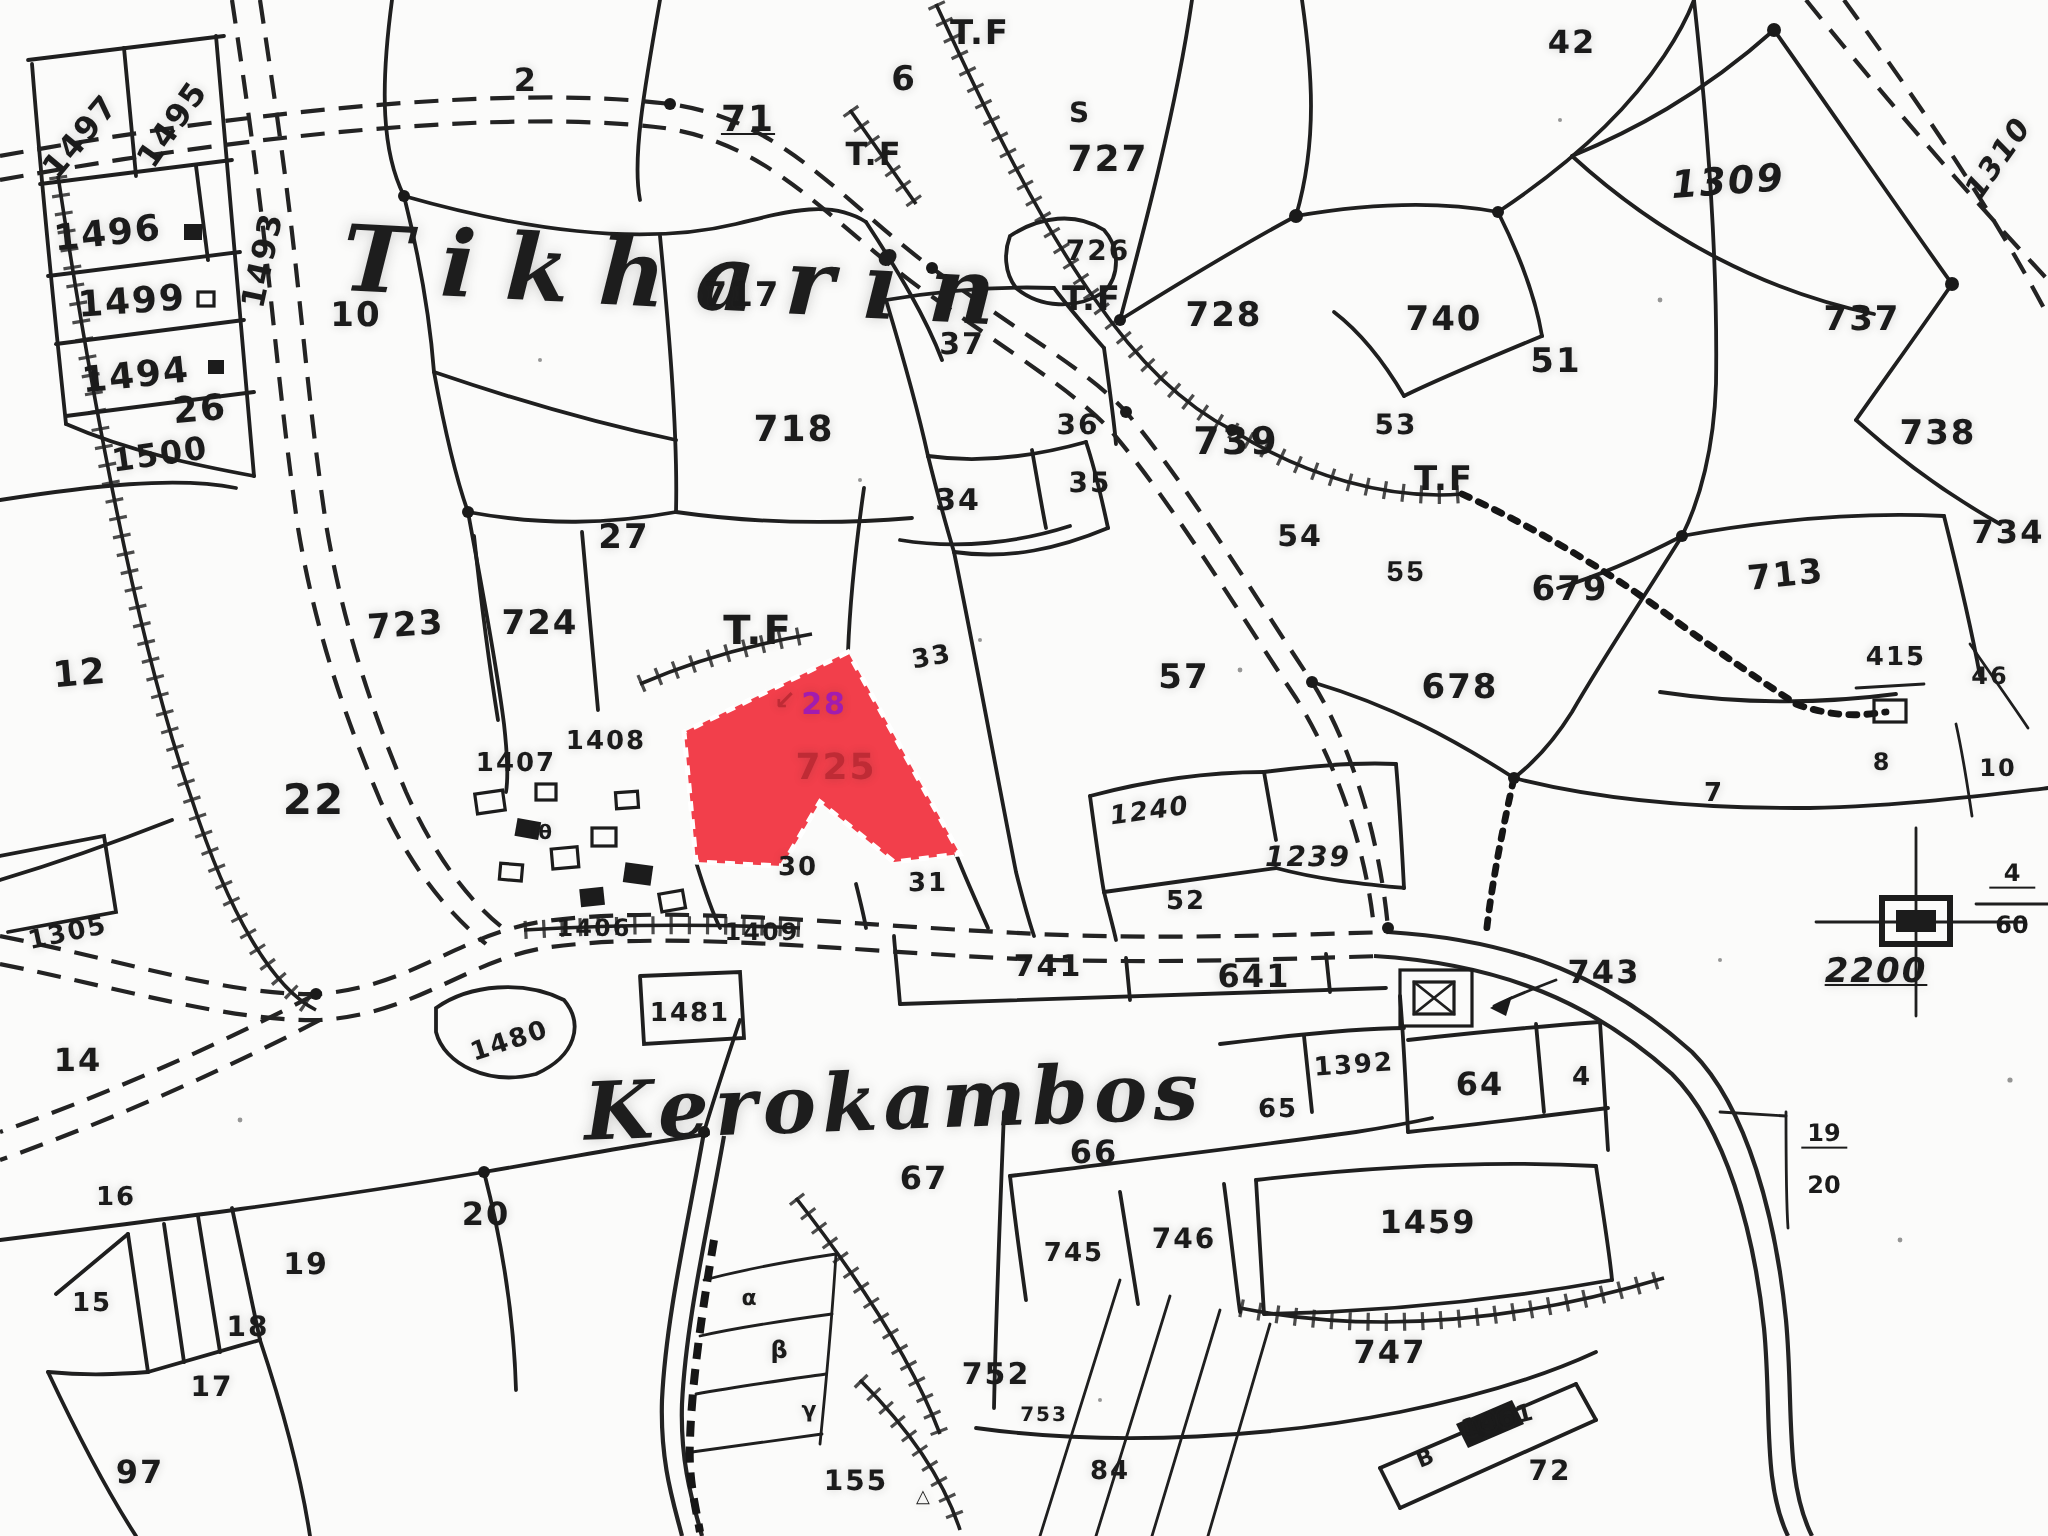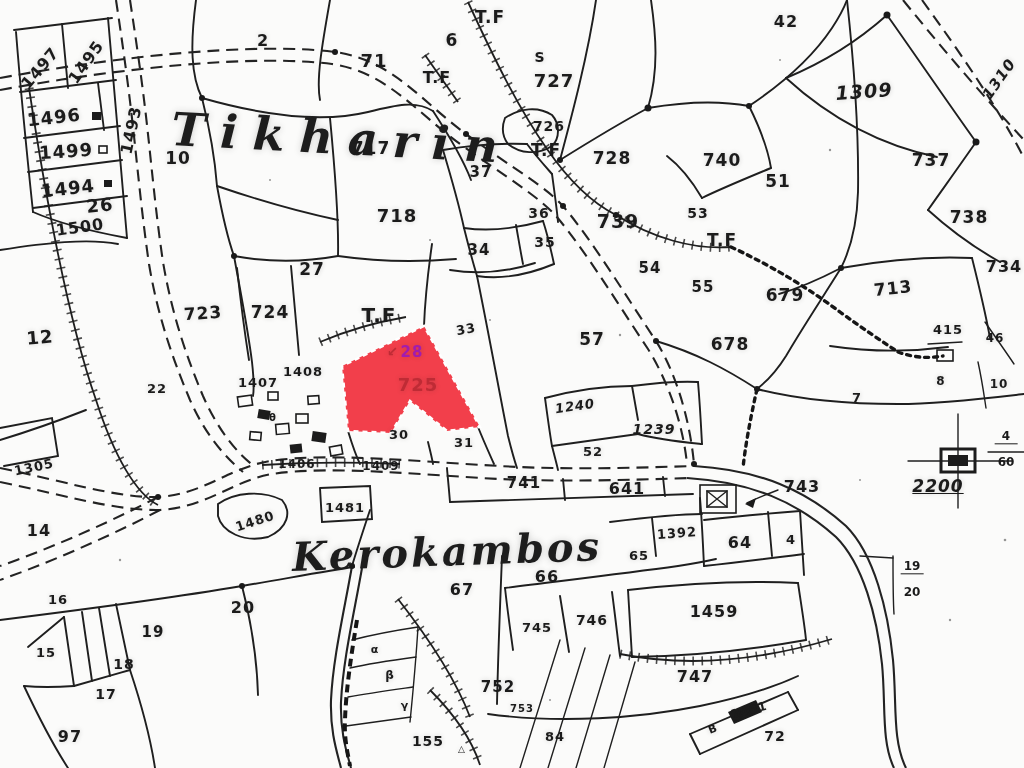--- a/index.html
+++ b/index.html
@@ -291,53 +291,53 @@
 <span class="lbl" style="left: 40px; top: 68px; font-size: 16px; transform: translate(-50%, -50%) rotate(-50deg);">1497</span>
       <span class="lbl" style="left: 86px; top: 62px; font-size: 16px; transform: translate(-50%, -50%) rotate(-55deg);">1495</span>
       <span class="lbl" style="left: 54px; top: 117px; font-size: 18px; transform: translate(-50%, -50%) rotate(-6deg);">1496</span>
       <span class="lbl" style="left: 131px; top: 130px; font-size: 16px; transform: translate(-50%, -50%) rotate(-78deg);">1493</span>
       <span class="lbl" style="left: 66px; top: 151px; font-size: 18px; transform: translate(-50%, -50%) rotate(-4deg);">1499</span>
       <span class="lbl" style="left: 68px; top: 188px; font-size: 18px; transform: translate(-50%, -50%) rotate(-6deg);">1494</span>
       <span class="lbl" style="left: 80px; top: 227px; font-size: 16px; transform: translate(-50%, -50%) rotate(-8deg);">1500</span>
       <span class="lbl" style="left: 178px; top: 158px; font-size: 17px; transform: translate(-50%, -50%) rotate(0deg);">10</span>
       <span class="lbl" style="left: 100px; top: 205px; font-size: 18px; transform: translate(-50%, -50%) rotate(-5deg);">26</span>
       <span class="lbl" style="left: 40px; top: 337px; font-size: 18px; transform: translate(-50%, -50%) rotate(-5deg);">12</span>
-      <span class="lbl" style="left: 157px; top: 388px; font-size: 13px; transform: translate(-50%, -50%) rotate(0deg);">22</span>
+      <span class="lbl" style="left: 157px; top: 400px; font-size: 21px; transform: translate(-50%, -50%) rotate(0deg);">22</span>
       <span class="lbl" style="left: 34px; top: 467px; font-size: 13px; transform: translate(-50%, -50%) rotate(-12deg);">1305</span>
       <span class="lbl" style="left: 39px; top: 530px; font-size: 16px; transform: translate(-50%, -50%) rotate(0deg);">14</span>
       <span class="lbl" style="left: 58px; top: 599px; font-size: 13px; transform: translate(-50%, -50%) rotate(0deg);">16</span>
       <span class="lbl" style="left: 46px; top: 652px; font-size: 13px; transform: translate(-50%, -50%) rotate(0deg);">15</span>
       <span class="lbl" style="left: 153px; top: 632px; font-size: 15px; transform: translate(-50%, -50%) rotate(0deg);">19</span>
       <span class="lbl" style="left: 124px; top: 664px; font-size: 14px; transform: translate(-50%, -50%) rotate(0deg);">18</span>
       <span class="lbl" style="left: 106px; top: 694px; font-size: 14px; transform: translate(-50%, -50%) rotate(0deg);">17</span>
       <span class="lbl" style="left: 70px; top: 736px; font-size: 16px; transform: translate(-50%, -50%) rotate(0deg);">97</span>
       <span class="lbl" style="left: 243px; top: 607px; font-size: 16px; transform: translate(-50%, -50%) rotate(0deg);">20</span>
       <span class="lbl" style="left: 263px; top: 40px; font-size: 16px; transform: translate(-50%, -50%) rotate(0deg);">2</span>
-      <span class="lbl" style="left: 374px; top: 60px; font-size: 18px; transform: translate(-50%, -50%) rotate(0deg);">71</span>
+      <span class="lbl" style="left: 374px; top: 60px; font-size: 18px; transform: translate(-50%, -50%) rotate(0deg); text-decoration: underline;">71</span>
       <span class="lbl" style="left: 452px; top: 40px; font-size: 17px; transform: translate(-50%, -50%) rotate(0deg);">6</span>
       <span class="lbl" style="left: 490px; top: 17px; font-size: 17px; transform: translate(-50%, -50%) rotate(0deg);">T.F</span>
       <span class="lbl" style="left: 437px; top: 77px; font-size: 16px; transform: translate(-50%, -50%) rotate(0deg);">T.F</span>
       <span class="lbl" style="left: 540px; top: 57px; font-size: 14px; transform: translate(-50%, -50%) rotate(0deg);">S</span>
       <span class="lbl" style="left: 554px; top: 80px; font-size: 18px; transform: translate(-50%, -50%) rotate(0deg);">727</span>
       <span class="lbl" style="left: 549px; top: 126px; font-size: 14px; transform: translate(-50%, -50%) rotate(0deg);">726</span>
       <span class="lbl" style="left: 546px; top: 150px; font-size: 17px; transform: translate(-50%, -50%) rotate(0deg);">T.F</span>
       <span class="lbl" style="left: 371px; top: 148px; font-size: 17px; transform: translate(-50%, -50%) rotate(0deg);">717</span>
       <span class="lbl" style="left: 481px; top: 172px; font-size: 15px; transform: translate(-50%, -50%) rotate(0deg);">37</span>
       <span class="lbl" style="left: 397px; top: 215px; font-size: 18px; transform: translate(-50%, -50%) rotate(0deg);">718</span>
       <span class="lbl" style="left: 539px; top: 213px; font-size: 14px; transform: translate(-50%, -50%) rotate(0deg);">36</span>
       <span class="lbl" style="left: 479px; top: 250px; font-size: 15px; transform: translate(-50%, -50%) rotate(0deg);">34</span>
       <span class="lbl" style="left: 545px; top: 242px; font-size: 14px; transform: translate(-50%, -50%) rotate(0deg);">35</span>
       <span class="lbl" style="left: 612px; top: 158px; font-size: 17px; transform: translate(-50%, -50%) rotate(0deg);">728</span>
       <span class="lbl" style="left: 618px; top: 221px; font-size: 19px; transform: translate(-50%, -50%) rotate(0deg);">739</span>
       <span class="lbl" style="left: 722px; top: 160px; font-size: 17px; transform: translate(-50%, -50%) rotate(0deg);">740</span>
       <span class="lbl" style="left: 778px; top: 181px; font-size: 17px; transform: translate(-50%, -50%) rotate(0deg);">51</span>
       <span class="lbl" style="left: 698px; top: 213px; font-size: 14px; transform: translate(-50%, -50%) rotate(0deg);">53</span>
       <span class="lbl" style="left: 722px; top: 240px; font-size: 17px; transform: translate(-50%, -50%) rotate(0deg);">T.F</span>
       <span class="lbl" style="left: 650px; top: 268px; font-size: 15px; transform: translate(-50%, -50%) rotate(0deg);">54</span>
-      <span class="lbl" style="left: 703px; top: 287px; font-size: 15px; transform: translate(-50%, -50%) rotate(0deg);">55</span>
+      <span class="lbl" style="left: 703px; top: 287px; font-size: 15px; transform: translate(-50%, -50%) rotate(0deg); font-family: Liberation Mono, monospace;">55</span>
       <span class="lbl" style="left: 786px; top: 21px; font-size: 16px; transform: translate(-50%, -50%) rotate(0deg);">42</span>
       <span class="lbl it" style="left: 864px; top: 91px; font-size: 19px; transform: translate(-50%, -50%) rotate(-4deg);">1309</span>
       <span class="lbl it" style="left: 999px; top: 79px; font-size: 15px; transform: translate(-50%, -50%) rotate(-55deg);">1310</span>
       <span class="lbl" style="left: 931px; top: 160px; font-size: 17px; transform: translate(-50%, -50%) rotate(0deg);">737</span>
       <span class="lbl" style="left: 969px; top: 217px; font-size: 17px; transform: translate(-50%, -50%) rotate(0deg);">738</span>
       <span class="lbl" style="left: 1004px; top: 266px; font-size: 16px; transform: translate(-50%, -50%) rotate(0deg);">734</span>
       <span class="lbl" style="left: 893px; top: 288px; font-size: 17px; transform: translate(-50%, -50%) rotate(-6deg);">713</span>
       <span class="lbl" style="left: 948px; top: 329px; font-size: 13px; transform: translate(-50%, -50%) rotate(0deg);">415</span>
       <span class="lbl" style="left: 995px; top: 338px; font-size: 12px; transform: translate(-50%, -50%) rotate(0deg);">46</span>
       <span class="lbl" style="left: 941px; top: 381px; font-size: 12px; transform: translate(-50%, -50%) rotate(0deg);">8</span>

